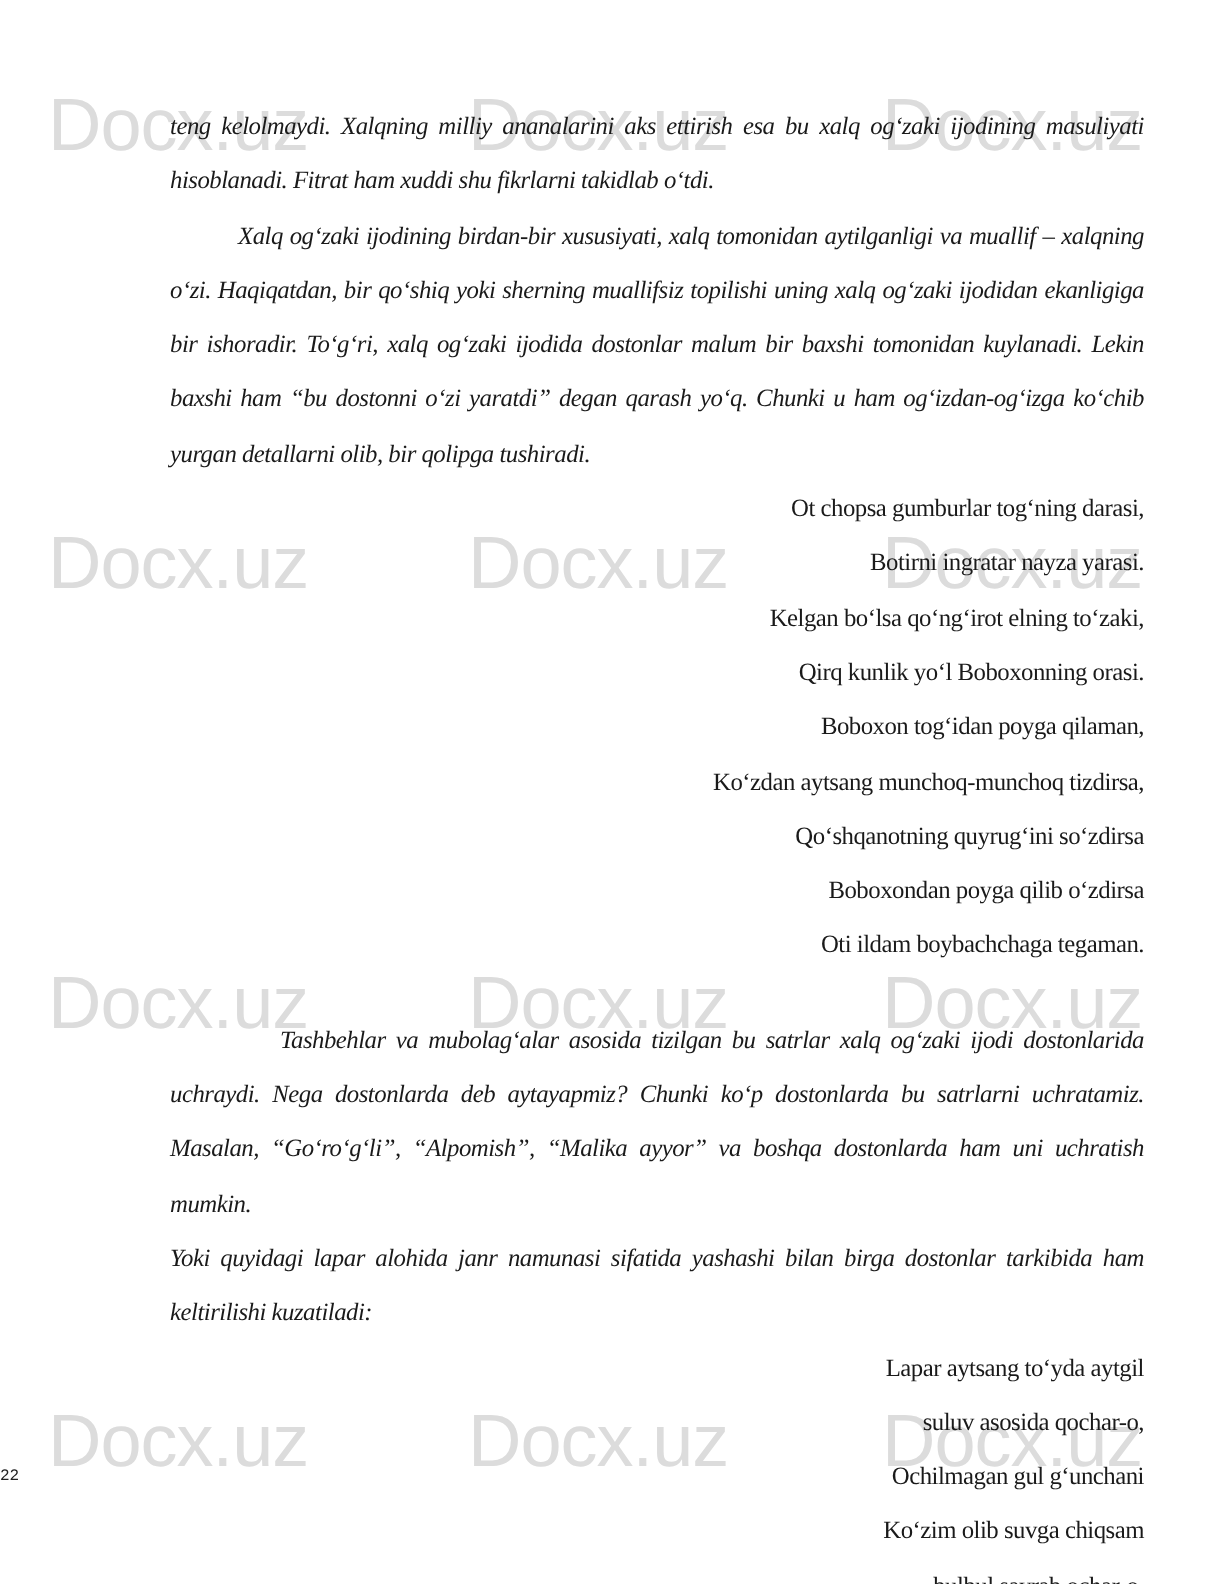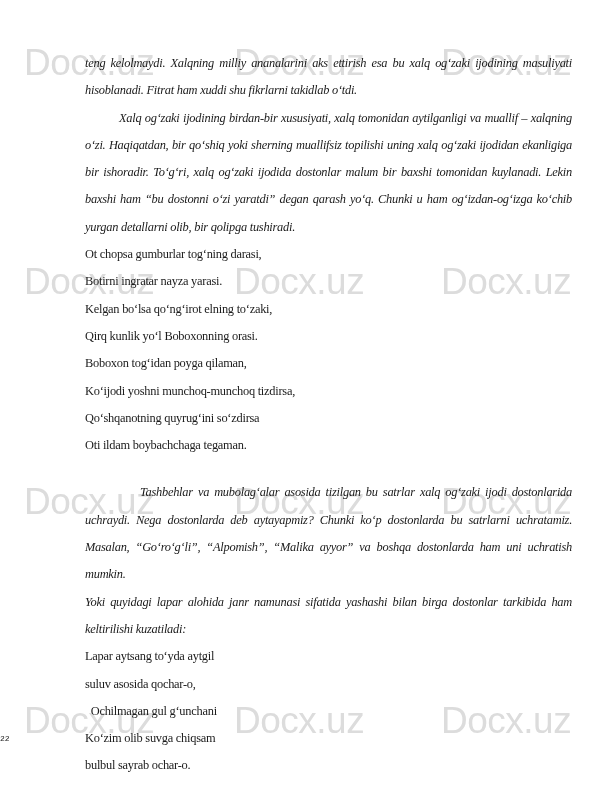--- a/index.html
+++ b/index.html
@@ -45,21 +45,21 @@
       margin: 0;
       text-align: justify;
       letter-spacing: -0.25px;
       font-style: italic;
     }
     .p.last-left { text-align-last: left; }
     .indent-1 { text-indent: 34px; }
     .indent-2 { text-indent: 55px; margin-top: 20px; }
     .verse {
       margin: 0;
-      text-align: left;
+      text-align: right;
       letter-spacing: -0.25px;
       white-space: pre;
       font-family: Liberation Serif, serif;
     }
     .page-number {
       position: absolute;
       left: 0;
       width: 612px;
       top: 734px;
       text-align: left;
@@ -93,22 +93,23 @@
 <div class="page">
   <p class="p last-left">teng kelolmaydi. Xalqning milliy ananalarini aks ettirish esa bu xalq og‘zaki ijodining masuliyati hisoblanadi. Fitrat ham xuddi shu fikrlarni takidlab o‘tdi.</p>
   <p class="p last-left indent-1">Xalq og‘zaki ijodining birdan-bir xususiyati, xalq tomonidan aytilganligi va muallif – xalqning o‘zi. Haqiqatdan, bir qo‘shiq yoki sherning muallifsiz topilishi uning xalq og‘zaki ijodidan ekanligiga bir ishoradir. To‘g‘ri, xalq og‘zaki ijodida dostonlar malum bir baxshi tomonidan kuylanadi. Lekin baxshi ham “bu dostonni o‘zi yaratdi” degan qarash yo‘q. Chunki u ham og‘izdan-og‘izga ko‘chib yurgan detallarni olib, bir qolipga tushiradi.</p>
 
   <div>
     <p class="verse">Ot chopsa gumburlar tog‘ning darasi,</p>
     <p class="verse">Botirni ingratar nayza yarasi.</p>
     <p class="verse">Kelgan bo‘lsa qo‘ng‘irot elning to‘zaki,</p>
     <p class="verse">Qirq kunlik yo‘l Boboxonning orasi.</p>
     <p class="verse">Boboxon tog‘idan poyga qilaman,</p>
-    <p class="verse">Ko‘ijodi yoshni munchoq-munchoq tizdirsa,</p>
+    <p class="verse">Ko‘zdan aytsang munchoq-munchoq tizdirsa,</p>
     <p class="verse">Qo‘shqanotning quyrug‘ini so‘zdirsa</p>
+    <p class="verse">Boboxondan poyga qilib o‘zdirsa</p>
     <p class="verse">Oti ildam boybachchaga tegaman.</p>
   </div>
 
   <p class="p last-left indent-2">Tashbehlar va mubolag‘alar asosida tizilgan bu satrlar xalq og‘zaki ijodi dostonlarida uchraydi. Nega dostonlarda deb aytayapmiz? Chunki ko‘p dostonlarda bu satrlarni uchratamiz. Masalan, “Go‘ro‘g‘li”, “Alpomish”, “Malika ayyor” va boshqa dostonlarda ham uni uchratish mumkin.</p>
   <p class="p last-left">Yoki quyidagi lapar alohida janr namunasi sifatida yashashi bilan birga dostonlar tarkibida ham keltirilishi kuzatiladi:</p>
 
   <div>
     <p class="verse">Lapar aytsang to‘yda aytgil</p>
     <p class="verse">suluv asosida qochar-o,</p>
     <p class="verse">  Ochilmagan gul g‘unchani</p>

